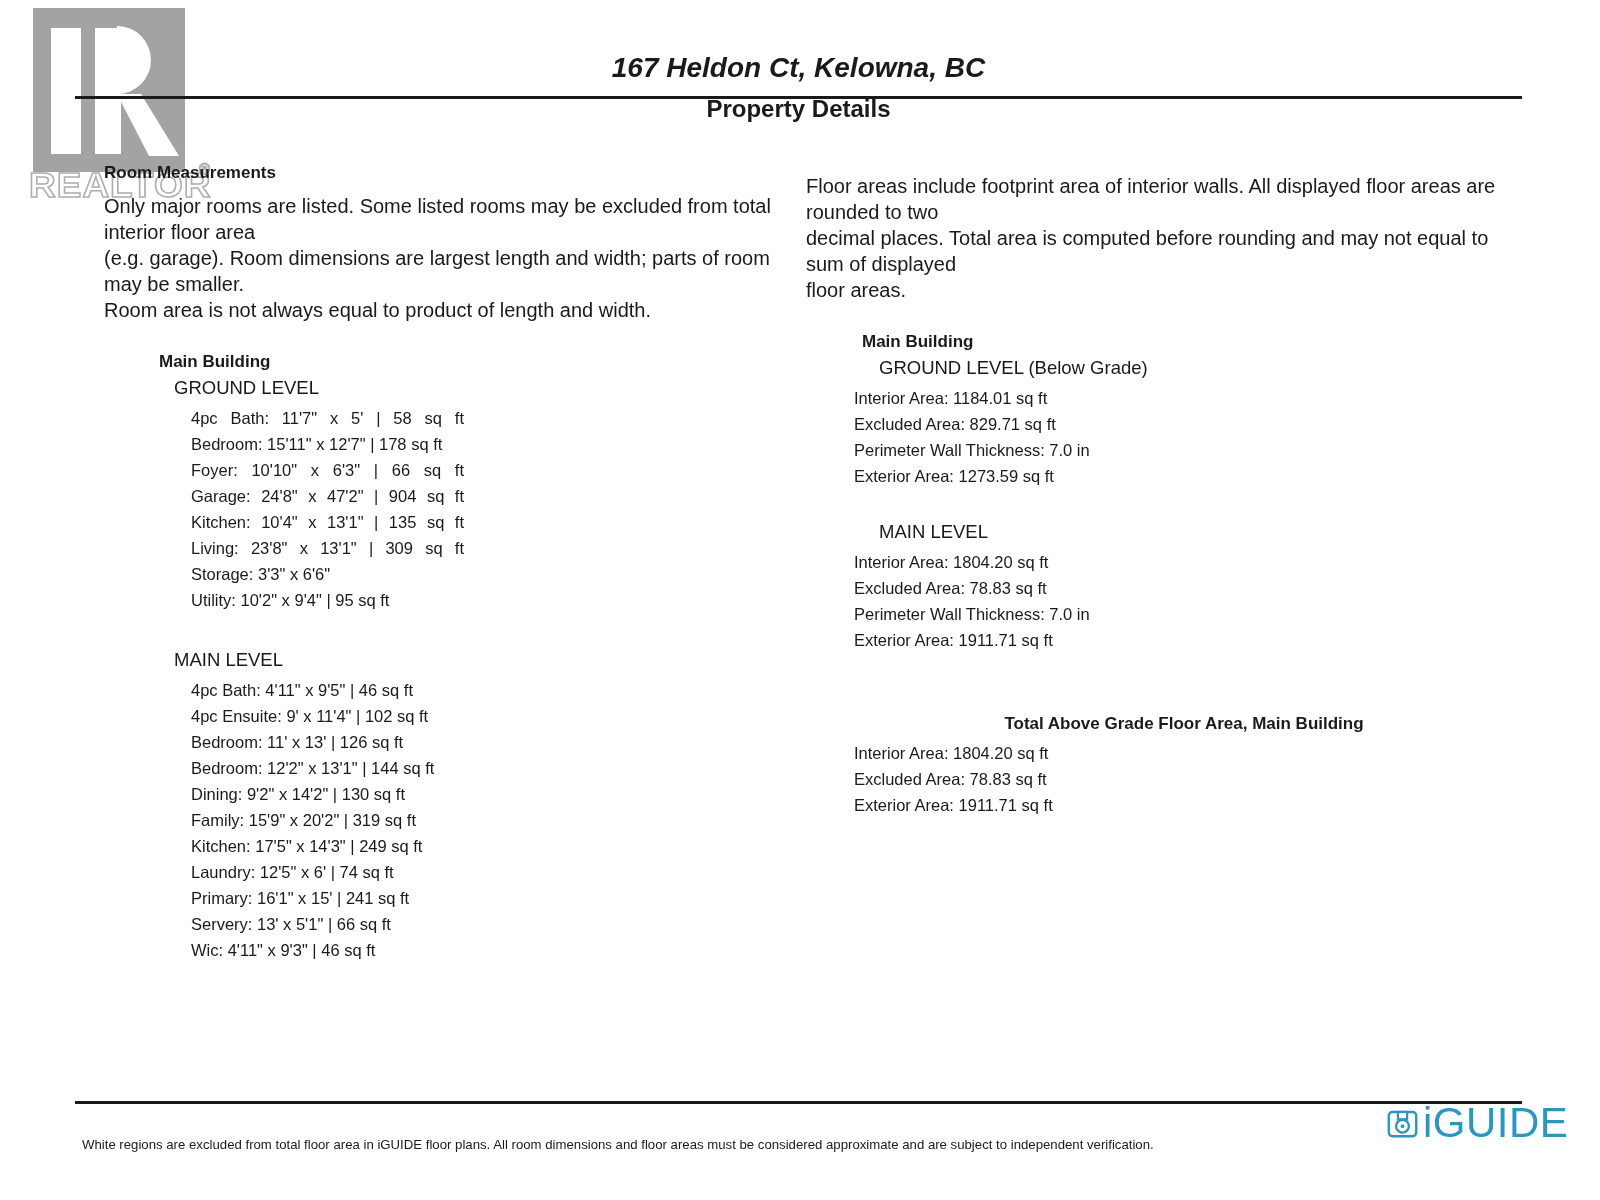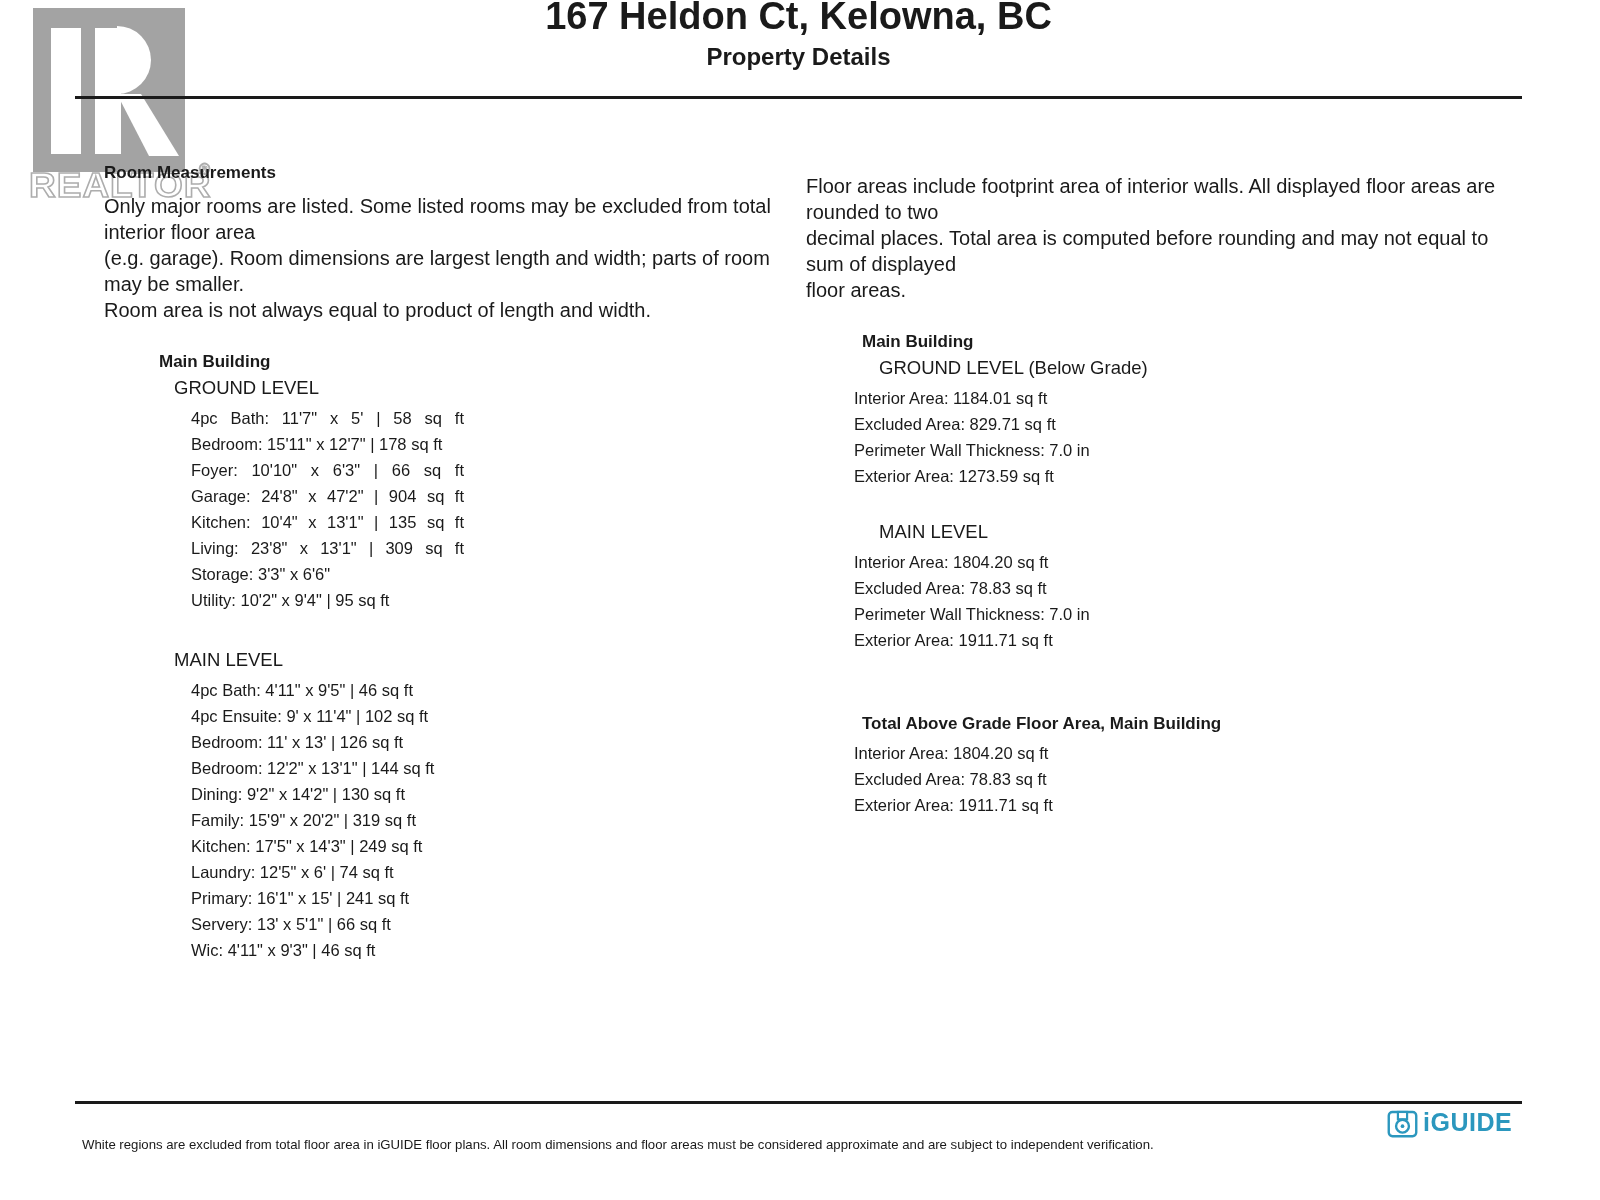--- a/index.html
+++ b/index.html
@@ -15,51 +15,51 @@
     position:absolute;left:-4px;top:156px;font-size:37px;font-weight:bold;
     letter-spacing:1px;color:transparent;-webkit-text-stroke:1.6px #adadad;
     white-space:nowrap;transform:scaleY(0.96);
   }
   .wm-reg{
     position:absolute;left:166px;top:152px;font-size:15px;color:transparent;
     -webkit-text-stroke:1px #adadad;font-weight:bold;
   }
   
   .header-wrap{position:absolute;left:75px;top:0;width:1447px;text-align:center;z-index:1;}
-  .page-title{font-size:38px;font-weight:bold;line-height:32px;}
+  .page-title{margin-top:52px;font-size:28px;font-weight:bold;line-height:32px;font-style:italic;}
   .header-rule{position:absolute;left:0;top:96px;width:1447px;height:3px;background:#1a1a1a;}
   .page-subtitle{margin-top:14px;font-size:24px;font-weight:bold;line-height:22px;}
   
   .col{position:absolute;top:163px;z-index:1;}
   .col-left{left:104px;width:684px;}
   .col-right{left:806px;width:700px;}
   .sec-heading{font-size:17px;font-weight:bold;line-height:20px;margin:0;}
   .sec-desc{margin:10px 0 0 0;font-size:20px;line-height:26px;white-space:pre-line;}
   .building{margin:29px 0 0 55px;font-size:17px;font-weight:bold;line-height:20px;}
   .col-right .building{margin-left:56px;}
   .level{margin:5px 0 0 70px;font-size:18.5px;line-height:22px;}
   .col-right .level{margin-left:73px;}
   .rooms{margin:6px 0 0 87px;}
   .room{font-size:16.5px;line-height:26px;}
   .room.j{width:273px;text-align:justify;text-align-last:justify;}
   .level-gap{margin-top:36px;}
   .col-right .stats{margin:6px 0 0 48px;}
   .stat{font-size:16.5px;line-height:26px;}
   .col-right .level-gap{margin-top:32px;}
-  .total-heading{margin:61px 0 0 56px;font-size:17px;font-weight:bold;line-height:20px;}
+  .total-heading{margin:61px 0 0 56px;font-size:17px;font-weight:bold;line-height:20px;text-align:center;}
   .total-stats{margin:6px 0 0 74px;}
   
   .footer-rule{position:absolute;left:75px;top:1101px;width:1447px;height:3px;background:#1a1a1a;z-index:1;}
   .footer-disclaimer{position:absolute;left:82px;top:1136px;font-size:13.2px;line-height:18px;z-index:1;}
   .iguide-logo{
     position:absolute;left:1386px;top:1106px;z-index:1;display:flex;align-items:center;
     color:#2b97be;
   }
   .iguide-icon{width:33px;height:33px;margin-right:4px;}
-  .iguide-word{font-size:25px;line-height:33px;letter-spacing:0.5px;font-weight:700;text-align:right;}
+  .iguide-word{font-size:42px;line-height:33px;letter-spacing:0.5px;font-weight:400;text-align:right;}
 </style>
 </head>
 <body>
 
 <div class="watermark">
   <div class="wm-square">
     <svg width="152" height="164" viewBox="0 0 152 164">
       <rect x="18" y="20" width="30" height="126" fill="#ffffff"></rect>
       <rect x="62" y="20" width="26" height="126" fill="#ffffff"></rect>
       <path d="M84 18 a34 34 0 0 1 0 68 Z" fill="#ffffff"></path>

